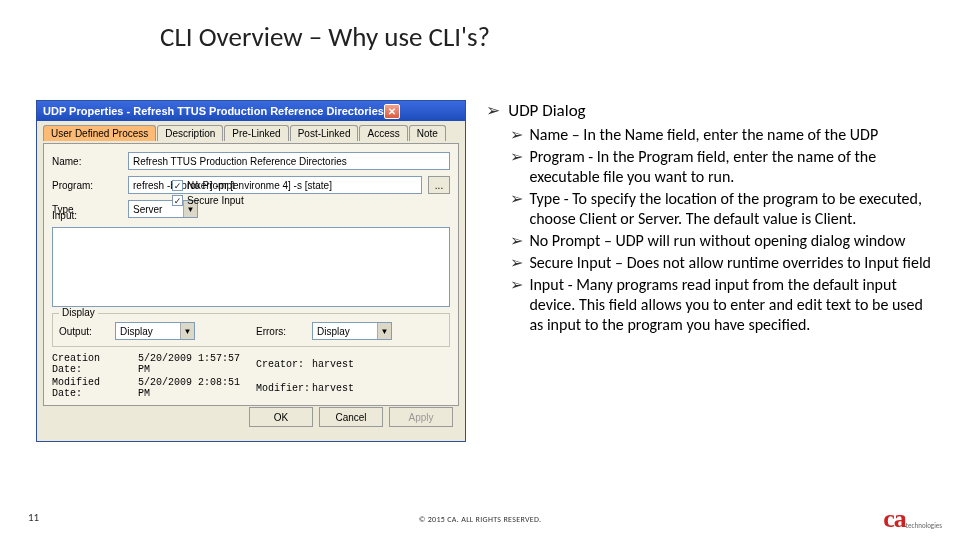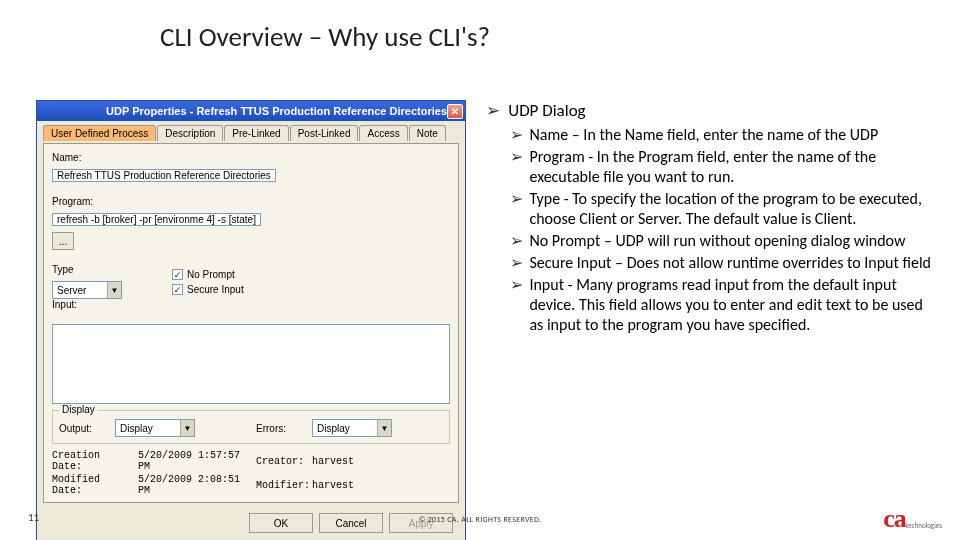--- a/index.html
+++ b/index.html
@@ -3,47 +3,47 @@
 <meta charset="utf-8">
 <style>
   * { box-sizing: border-box; margin: 0; padding: 0; }
   html, body { width: 960px; height: 540px; font-family: Calibri, Arial, sans-serif; background: #fff; color: #000; }
   .slide { width: 960px; height: 540px; position: relative; }
   .title { position: absolute; left: 160px; top: 20px; font-size: 27px; font-weight: 400; color: #222; }
   .content { position: absolute; top: 100px; left: 36px; right: 24px; display: flex; }
   
   .dialog-wrap { width: 430px; flex: 0 0 430px; }
   .dlg { width: 430px; border: 1px solid #2e4e9e; background: #ece9d8; font-family: Tahoma, Arial, sans-serif; font-size: 10px; color: #000; }
-  .dlg-titlebar { height: 20px; background: linear-gradient(#3a6ae0,#1d4dbb); color: #fff; display: flex; align-items: center; justify-content: flex-end; padding: 0 2px 0 6px; font-size: 11px; font-weight: 700; }
+  .dlg-titlebar { height: 20px; background: linear-gradient(#3a6ae0,#1d4dbb); color: #fff; display: flex; align-items: center; justify-content: flex-start; padding: 0 2px 0 6px; font-size: 11px; font-weight: 700; }
   .dlg-close { width: 16px; height: 15px; background: linear-gradient(#f4a090,#d95b3e); color: #fff; border: 1px solid #fff; display: flex; align-items: center; justify-content: center; font-weight: 700; font-size: 10px; border-radius: 2px; }
   .dlg-body { padding: 4px 6px 6px 6px; }
   .tabs { display: flex; gap: 0; margin-bottom: 2px; }
   .tab { border: 1px solid #999; border-bottom: none; padding: 2px 7px; background: #ece9d8; border-radius: 3px 3px 0 0; margin-right: 1px; font-size: 10px; }
   .tab.active { background: #fdba74; position: relative; z-index: 2; }
   .tabpanel { border: 1px solid #999; background: #f6f3e9; padding: 8px 8px 6px 8px; min-height: 260px; }
-  .row { display: flex; align-items: flex-start; margin-bottom: 14px; gap: 6px; flex-direction: column; }
+  .row { display: flex; align-items: center; margin-bottom: 6px; gap: 6px; }
   .lbl { width: 70px; font-size: 10px; }
   .txt { flex: 1; height: 18px; border: 1px solid #7f9db9; background: #fff; font-size: 10px; padding: 0 4px; display: flex; align-items: center; white-space: nowrap; overflow: hidden; }
   .btn-sm { width: 22px; height: 18px; border: 1px solid #999; background: #ece9d8; font-size: 10px; display:flex;align-items:center;justify-content:center; }
   .combo { width: 70px; height: 18px; border: 1px solid #7f9db9; background: #fff; display: flex; align-items: center; justify-content: space-between; padding-left: 4px; font-size: 10px; }
   .combo .arr { width: 14px; height: 16px; background: #dcd8c8; border-left: 1px solid #aaa; display:flex;align-items:center;justify-content:center; font-size:8px; }
   .chk { width: 11px; height: 11px; border: 1px solid #7f9db9; background: #fff; display:inline-flex;align-items:center;justify-content:center;font-size:9px;color:#222;margin-right:4px; }
   .checks { display: flex; flex-direction: column; gap: 4px; margin-left: 120px; margin-top: -44px; margin-bottom: -24px; }
   .chkrow { display:flex; align-items:center; font-size:10px; }
   .multiline { height: 80px; border: 1px solid #7f9db9; background: #fff; margin-bottom: 6px; }
   .group { border: 1px solid #c9c5b5; padding: 8px 6px 6px 6px; position: relative; margin-bottom: 6px; }
   .group-title { position: absolute; top: -7px; left: 6px; background: #f6f3e9; padding: 0 3px; font-size: 10px; }
   .half { display: flex; gap: 10px; }
   .half > div { flex: 1; display:flex; align-items:center; gap:6px; }
   .half .lbl { width: 50px; }
   .meta { display:flex; gap:10px; margin-top: 2px; font-family: Liberation Mono, monospace; }
   .meta > div { flex:1; display:flex; align-items:center; gap:6px; font-size:10px; }
   .meta .lbl { width: 80px; }
   .meta .val { flex:1; }
-  .dlg-buttons { display:flex; justify-content:flex-end; gap:6px; padding: 10px 6px 8px 0; }
+  .dlg-buttons { display:flex; justify-content:flex-end; gap:6px; padding: 1px 6px 8px 0; }
   .dlg-buttons .btn { width:64px; height:20px; border:1px solid #999; background:#ece9d8; font-size:10px; display:flex;align-items:center;justify-content:center; }
   .dlg-buttons .btn.disabled { color:#999; }
   
   .right { flex: 1; padding-left: 20px; font-size: 17px; line-height: 1.25; }
   .b1 { display:flex; gap:8px; margin-bottom: 4px; }
   .b1 .mark { color:#333; }
   .b2 { display:flex; gap:6px; margin: 0 0 2px 24px; font-size: 16px; }
   .b2 .mark { color:#333; }
   
   .page-num { position:absolute; left: 28px; bottom: 16px; font-size: 11px; color:#333; }

